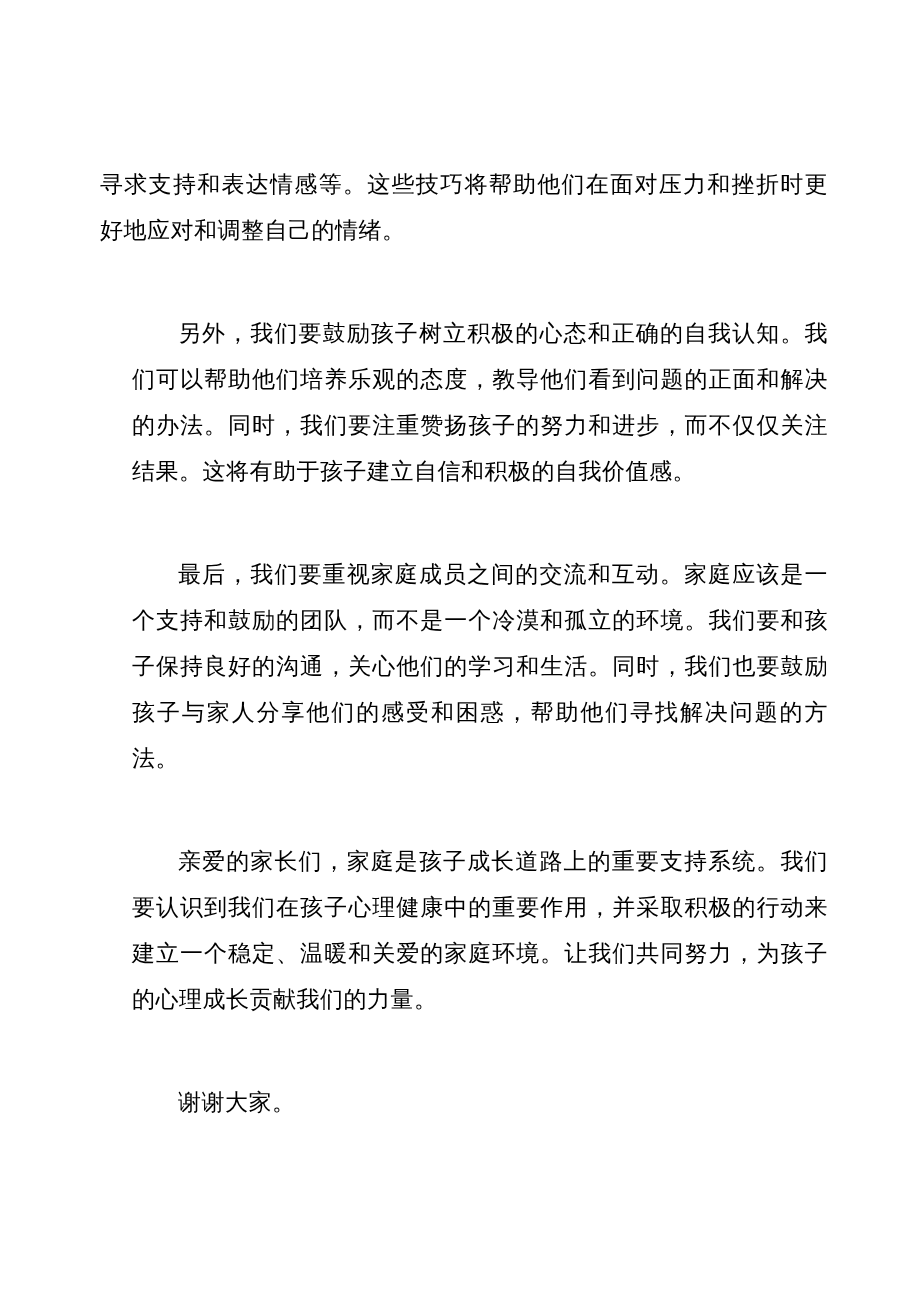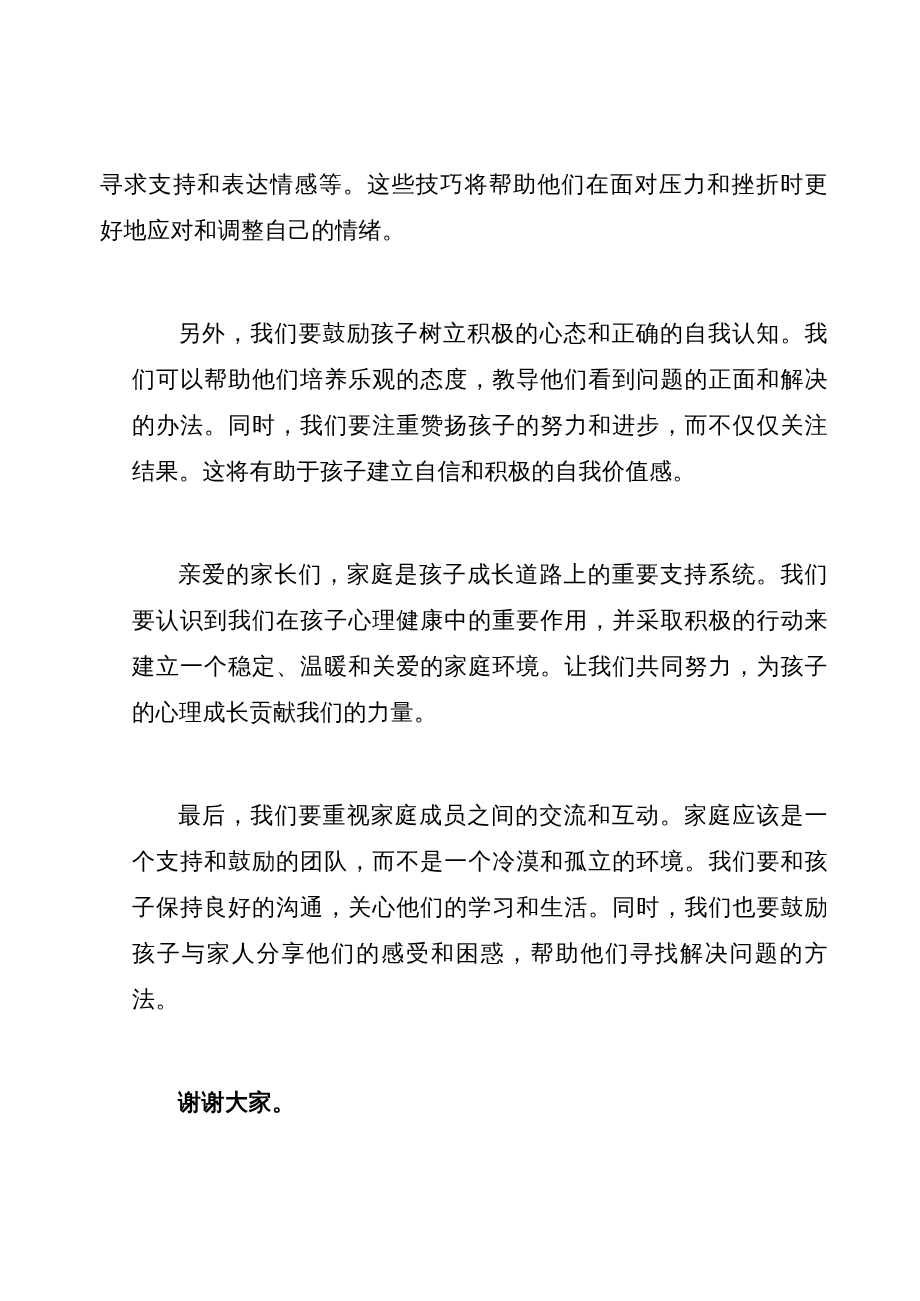--- a/index.html
+++ b/index.html
@@ -30,29 +30,28 @@
     text-justify: inter-ideograph;
     letter-spacing: 0.5px;
     word-break: break-all;
   }
   .doc-paragraph.indent {
     text-indent: 2em;
     margin-left: 32px;
   }
   .doc-paragraph.last {
     margin-bottom: 0;
-    font-weight: bold;
   }
 </style>
 </head>
 <body>
 
 <div class="page">
   <p class="doc-paragraph">寻求支持和表达情感等。这些技巧将帮助他们在面对压力和挫折时更好地应对和调整自己的情绪。</p>
 
   <p class="doc-paragraph indent">另外，我们要鼓励孩子树立积极的心态和正确的自我认知。我们可以帮助他们培养乐观的态度，教导他们看到问题的正面和解决的办法。同时，我们要注重赞扬孩子的努力和进步，而不仅仅关注结果。这将有助于孩子建立自信和积极的自我价值感。</p>
 
+  <p class="doc-paragraph indent">最后，我们要重视家庭成员之间的交流和互动。家庭应该是一个支持和鼓励的团队，而不是一个冷漠和孤立的环境。我们要和孩子保持良好的沟通，关心他们的学习和生活。同时，我们也要鼓励孩子与家人分享他们的感受和困惑，帮助他们寻找解决问题的方法。</p>
+
   <p class="doc-paragraph indent">亲爱的家长们，家庭是孩子成长道路上的重要支持系统。我们要认识到我们在孩子心理健康中的重要作用，并采取积极的行动来建立一个稳定、温暖和关爱的家庭环境。让我们共同努力，为孩子的心理成长贡献我们的力量。</p>
-
-  <p class="doc-paragraph indent">最后，我们要重视家庭成员之间的交流和互动。家庭应该是一个支持和鼓励的团队，而不是一个冷漠和孤立的环境。我们要和孩子保持良好的沟通，关心他们的学习和生活。同时，我们也要鼓励孩子与家人分享他们的感受和困惑，帮助他们寻找解决问题的方法。</p>
 
   <p class="doc-paragraph indent last">谢谢大家。</p>
 </div>
 
 </body></html>

